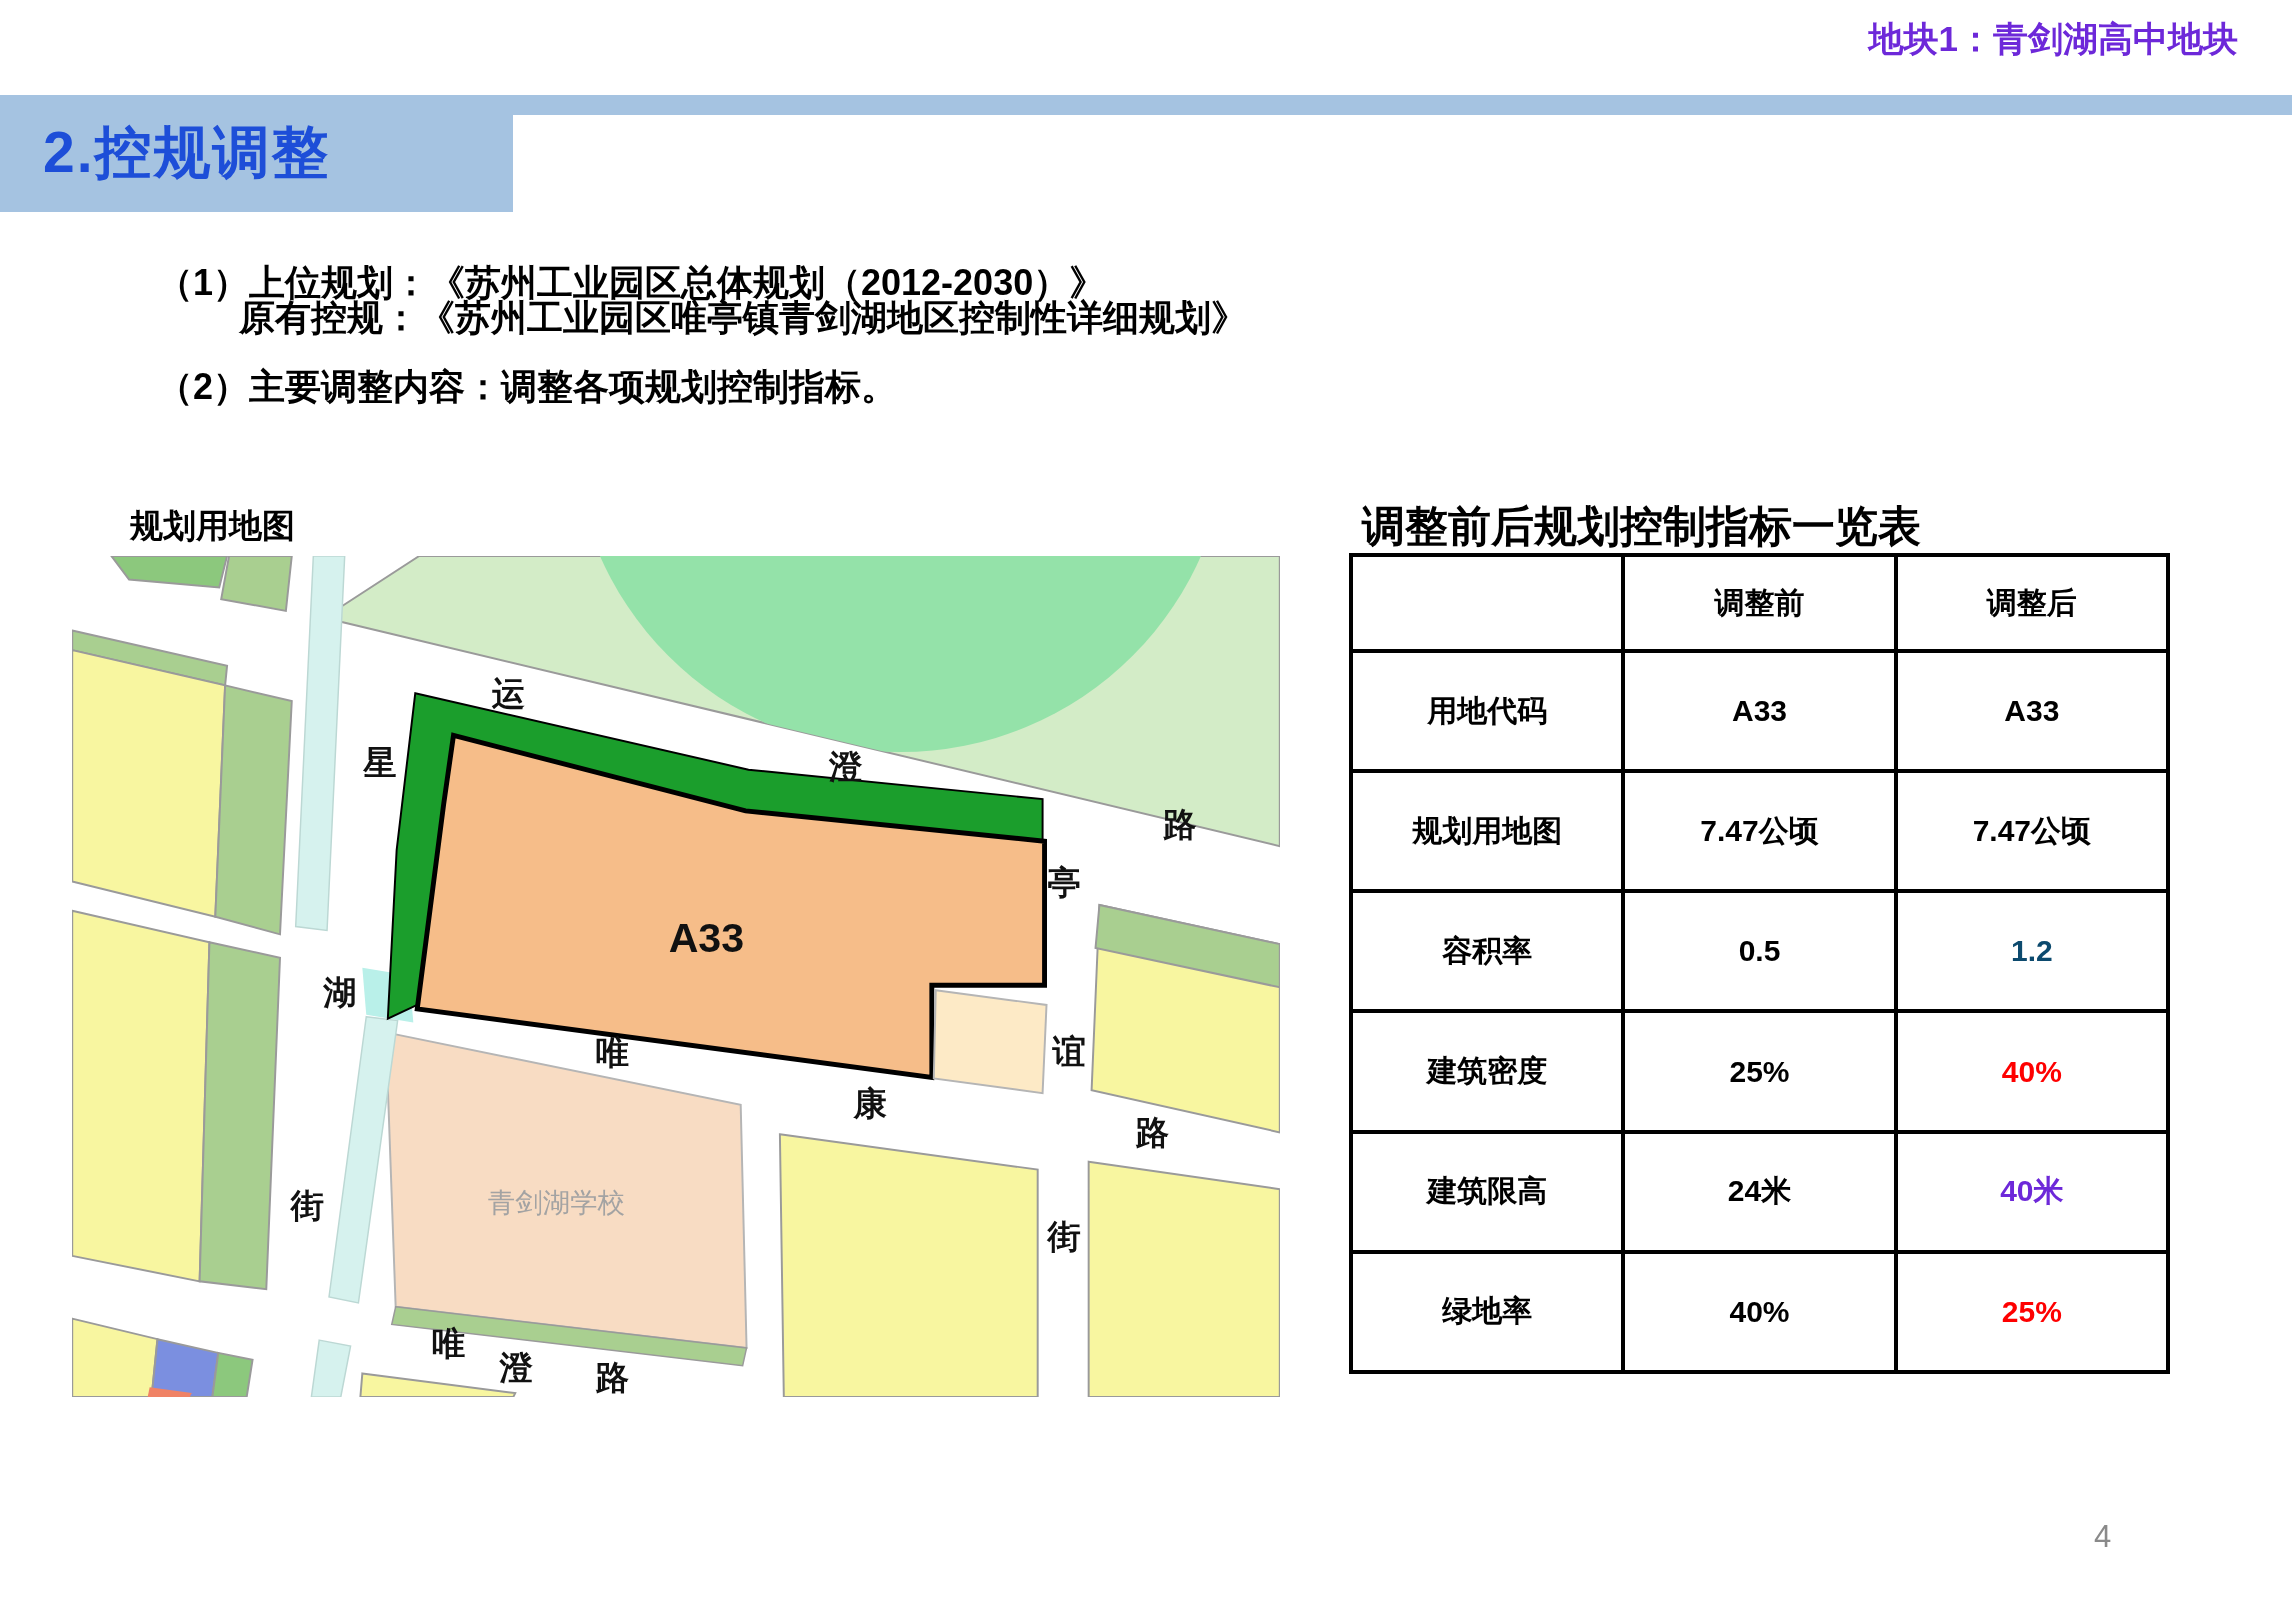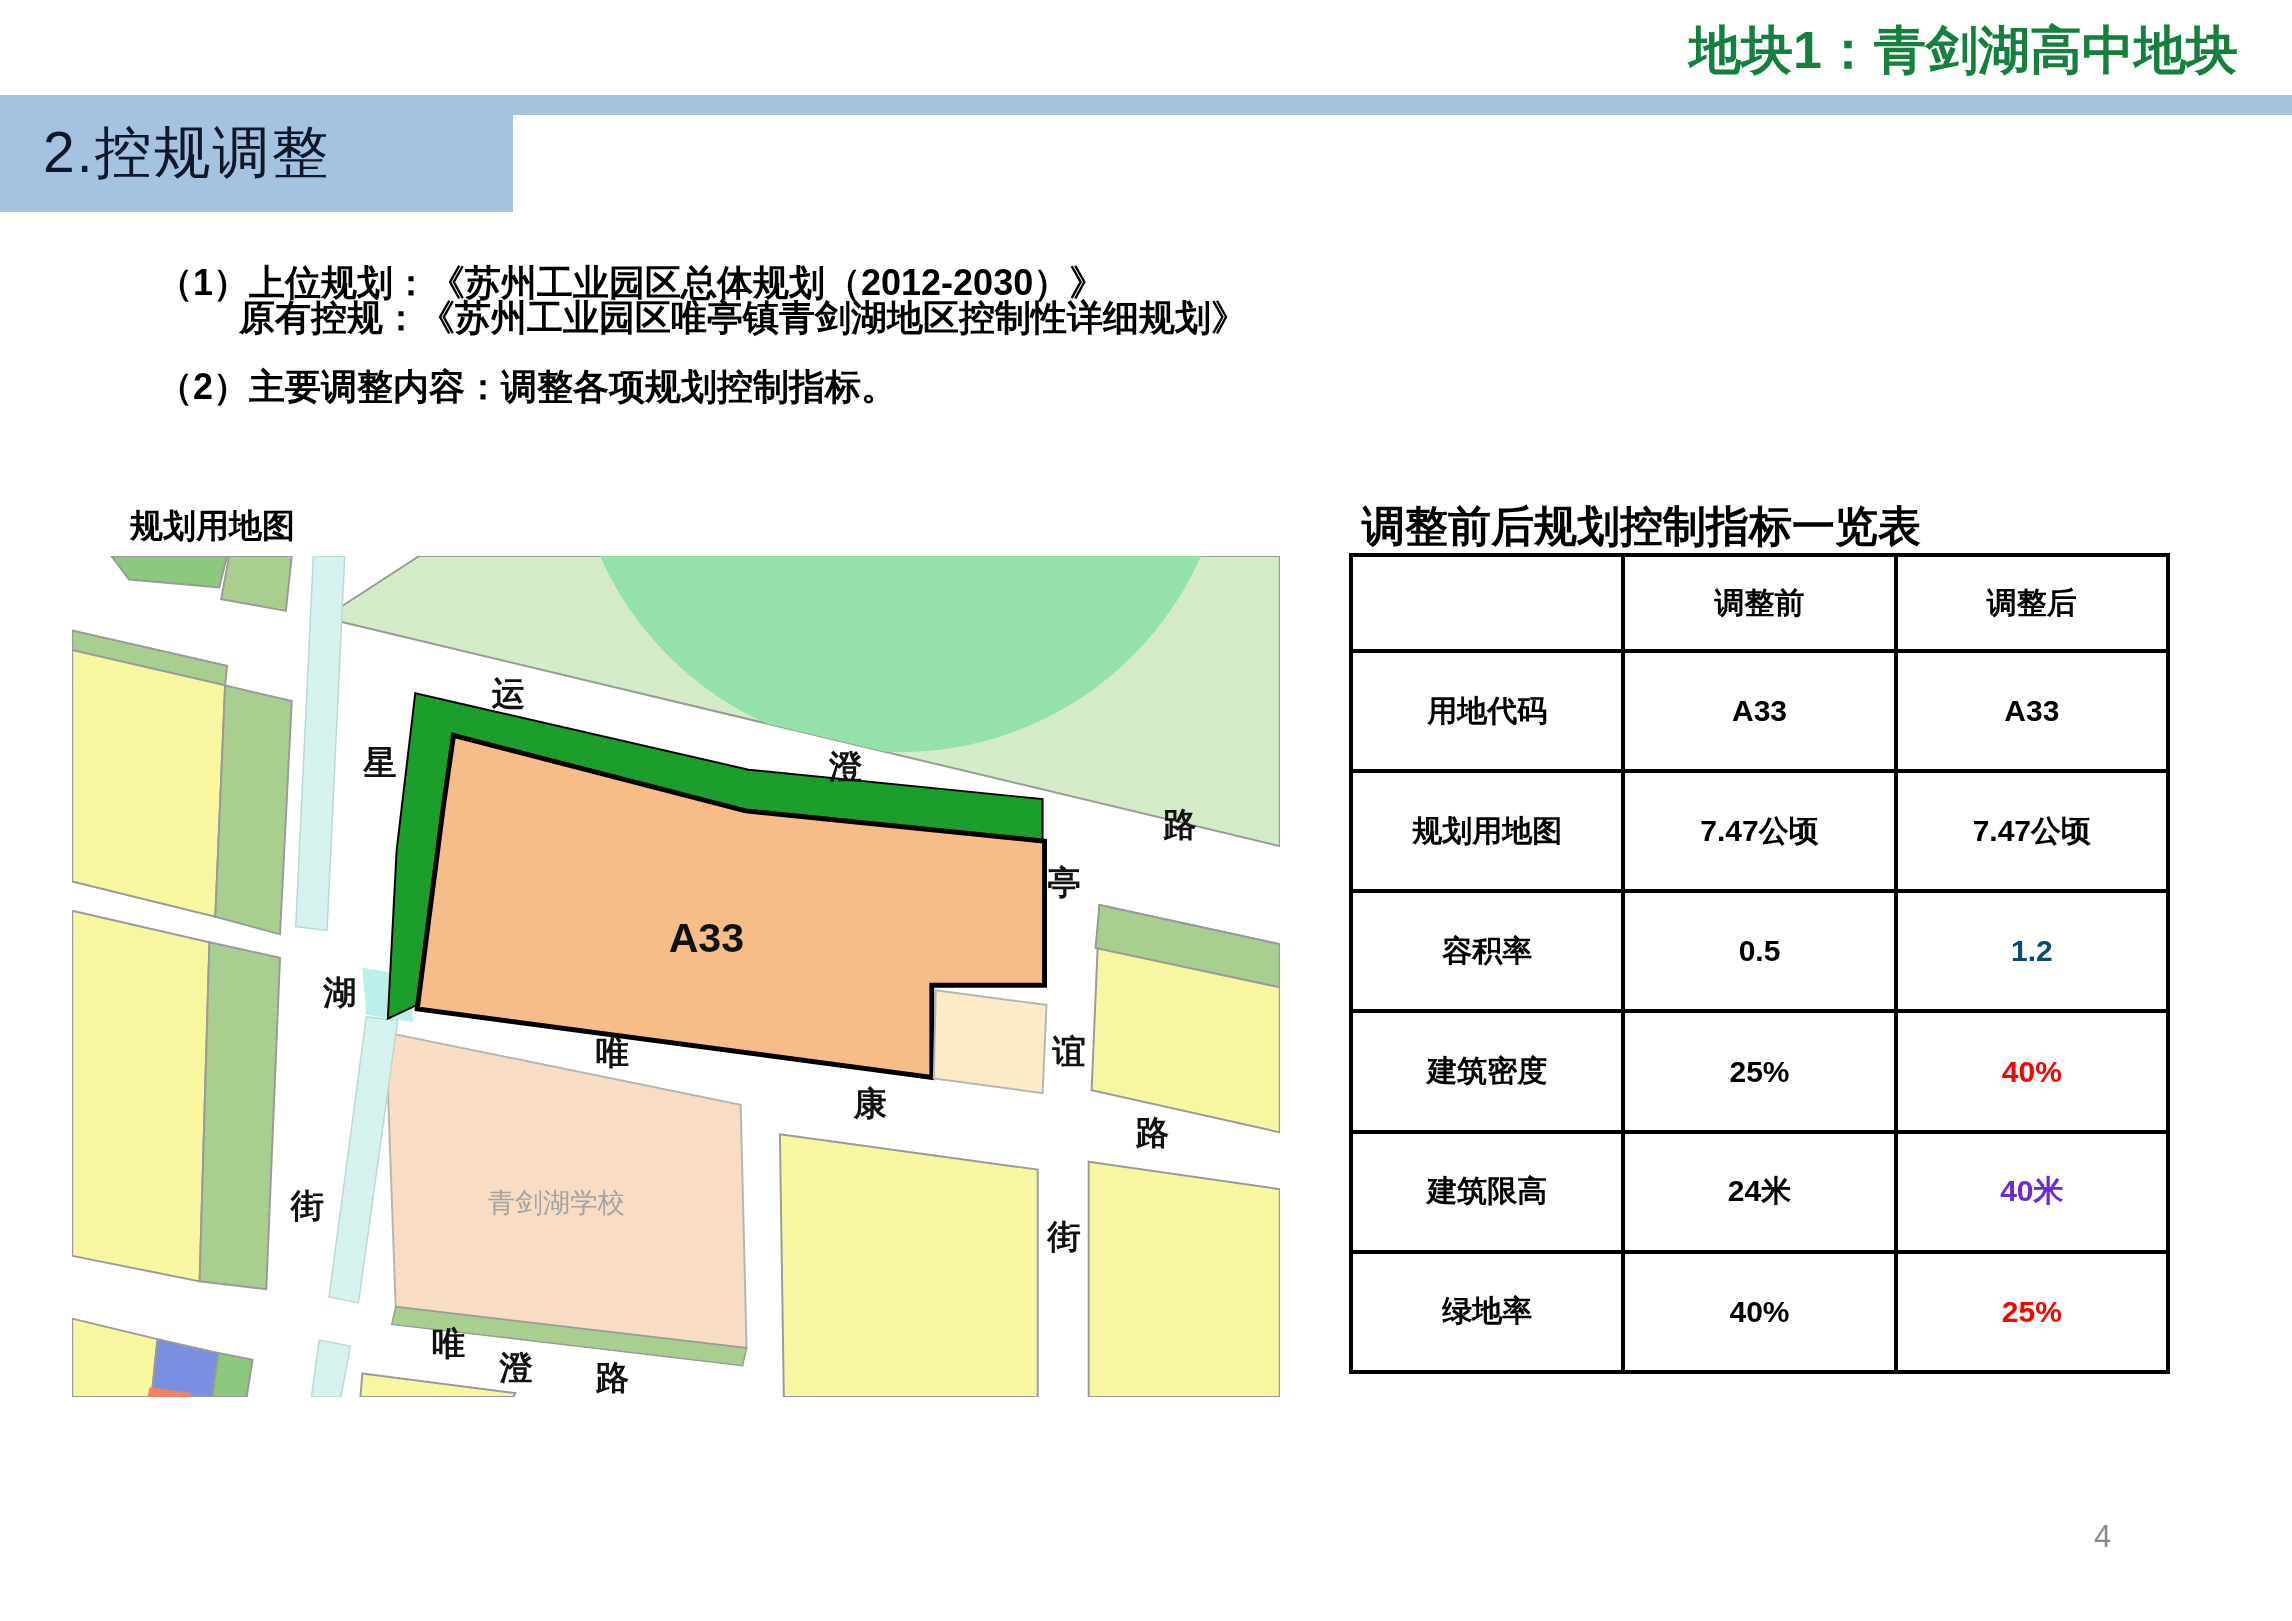--- a/index.html
+++ b/index.html
@@ -9,24 +9,24 @@
     background:#ffffff; overflow:hidden;
     font-family:"Liberation Sans", sans-serif;
     color:#000;
   }
   
   .banner-strip { position:absolute; left:0; top:95px; width:2293px; height:19.6px; }
   .banner-block {
     position:absolute; left:0; top:95px; width:513px; height:117px;
     display:flex; align-items:center; padding-left:43px;
   }
-  .banner-title { font-size:57px; font-weight:normal; color:#0f172a; letter-spacing:2px; }
+  .banner-title { font-size:57px; font-weight:bold; color:#1d4ed8; letter-spacing:2px; }
   .plot-tag {
     position:absolute; top:15.7px; right:55px;
-    font-size:52px; font-weight:bold; color:#15803d;
+    font-size:35px; font-weight:bold; color:#6d28d9;
   }
   
   .body-line { position:absolute; font-size:36px; font-weight:bold; white-space:nowrap; }
   .line1 { left:157px; top:233px;margin-top:26px; }
   .line2 { left:239px; top:294px; }
   .line3 { left:157px; top:363px; }
   
   .map-title   { position:absolute; left:130px;  top:504px; font-size:33px; font-weight:bold; }
   .table-title { position:absolute; left:1362px; top:498px; font-size:43px; font-weight:bold; }
   

